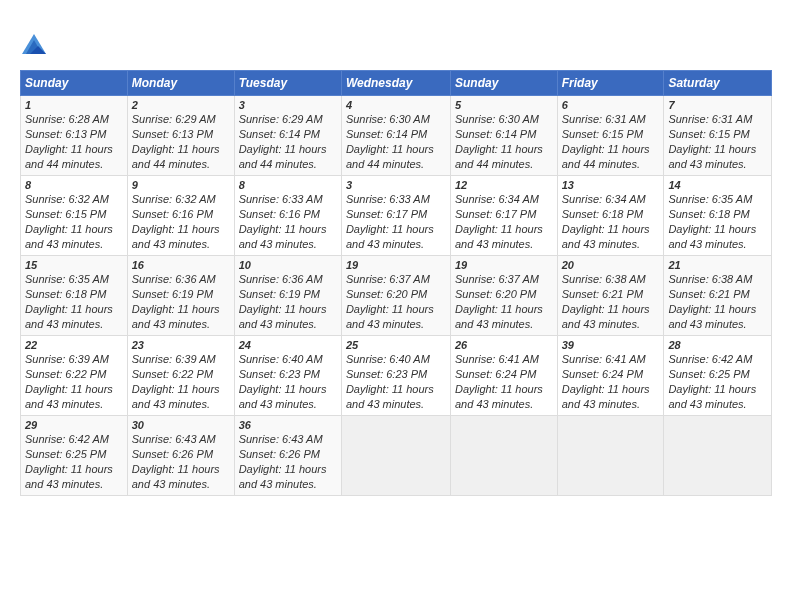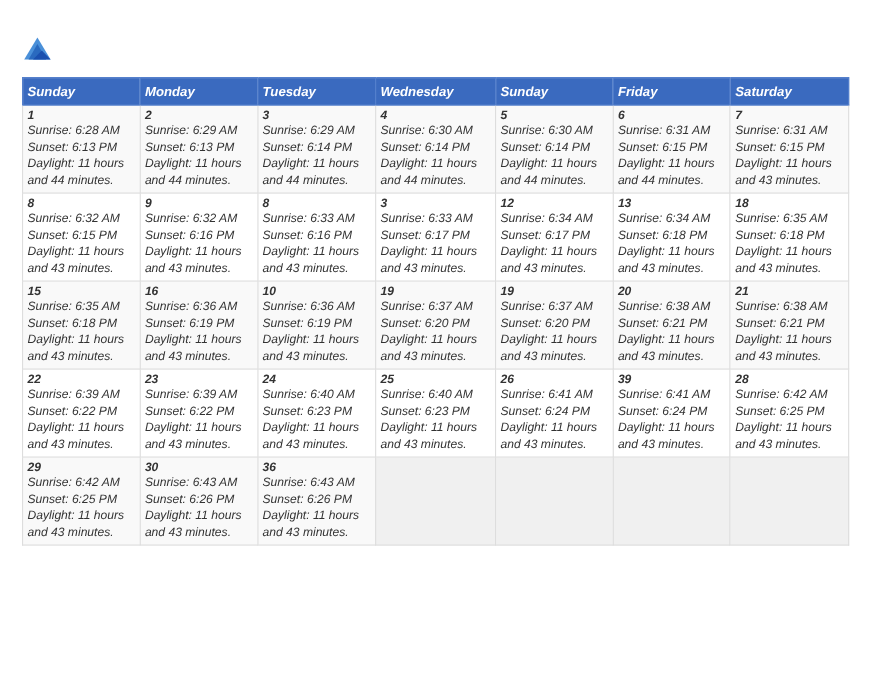--- a/index.html
+++ b/index.html
@@ -188,21 +188,21 @@
       </td>
           <td>
         <span class="day-num">12</span>
         <span class="day-info">Sunrise: 6:34 AM<br>Sunset: 6:17 PM<br>Daylight: 11 hours and 43 minutes.</span>
       </td>
           <td>
         <span class="day-num">13</span>
         <span class="day-info">Sunrise: 6:34 AM<br>Sunset: 6:18 PM<br>Daylight: 11 hours and 43 minutes.</span>
       </td>
           <td>
-        <span class="day-num">18</span>
+        <span class="day-num">14</span>
         <span class="day-info">Sunrise: 6:35 AM<br>Sunset: 6:18 PM<br>Daylight: 11 hours and 43 minutes.</span>
       </td>
         </tr>
         <tr>
           <td>
         <span class="day-num">15</span>
         <span class="day-info">Sunrise: 6:35 AM<br>Sunset: 6:18 PM<br>Daylight: 11 hours and 43 minutes.</span>
       </td>
           <td>
         <span class="day-num">16</span>

